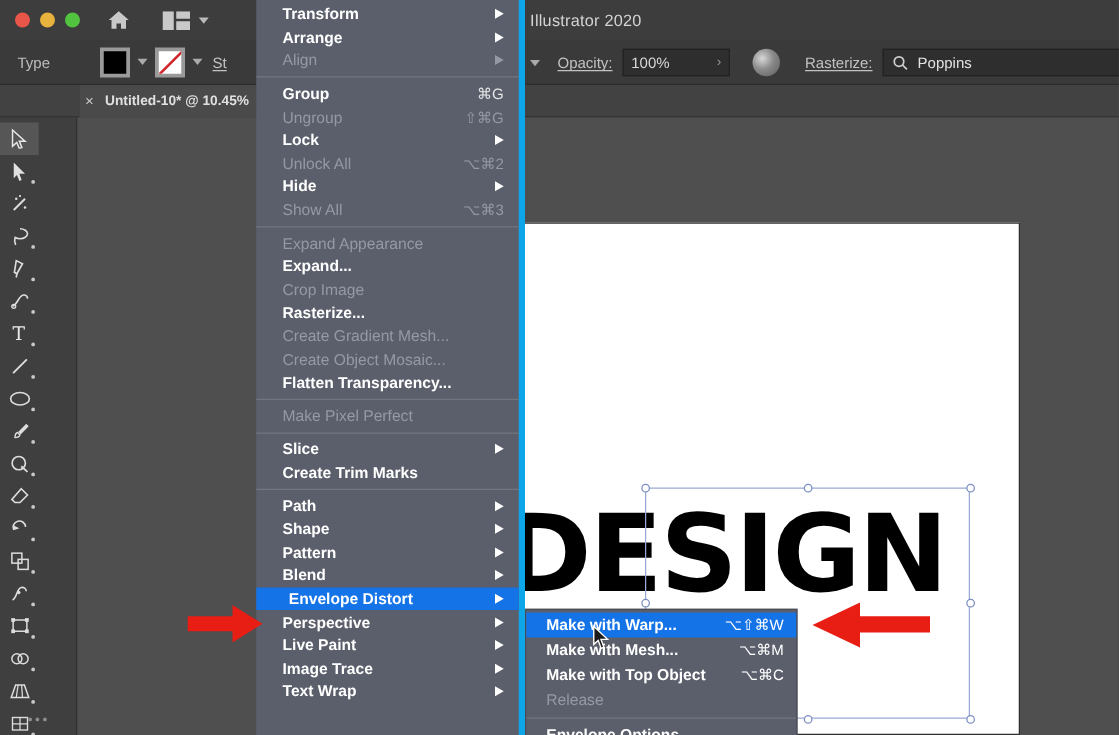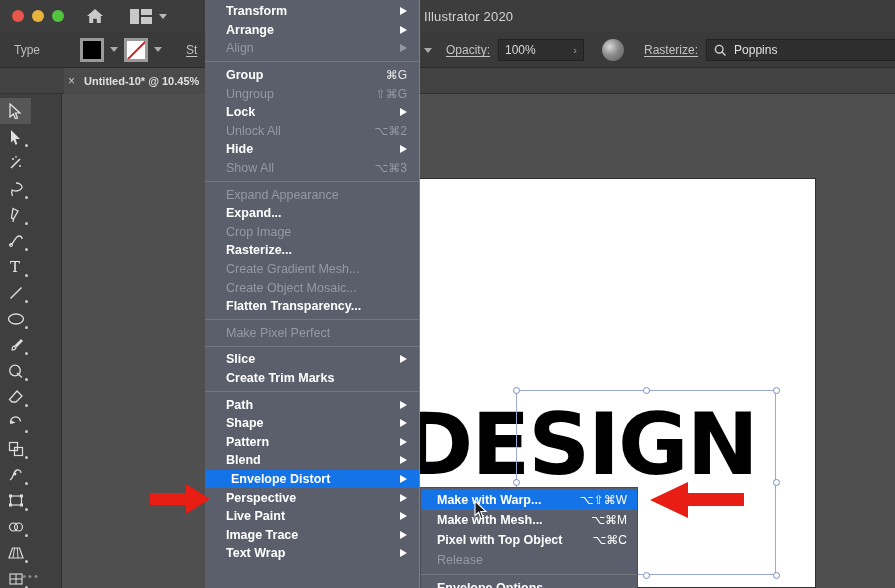--- a/index.html
+++ b/index.html
@@ -53,21 +53,21 @@
   }
   .swatch-inner { width: 18px; height: 18px; background: #000; }
   .swatch-none {
     width: 18px; height: 18px; background: #fff; position: relative; overflow: hidden;
   }
   .swatch-none:after {
     content: ""; position: absolute; left: -3px; top: 8px; width: 26px; height: 2px;
     background: #d0252a; transform: rotate(-45deg);
   }
   .mini-chev { width: 0; height: 0; border-left: 4px solid transparent; border-right: 4px solid transparent; border-top: 5px solid #aaa; }
-  .stroke-label { margin-left: 24px; font-size: 12px; color: #c2c2c2; text-decoration: underline; text-underline-offset: 2px; }
+  .stroke-label { margin-left: 8px; font-size: 12px; color: #c2c2c2; text-decoration: underline; text-underline-offset: 2px; }
 
   .cb-right { position: absolute; left: 424px; top: 0; height: 36px; display: flex; align-items: center; }
   .opacity-label { margin-left: 14px; }
   .field {
     margin-left: 8px; height: 22px; min-width: 86px; background: #2e2e2e;
     border: 1px solid #222; display: flex; align-items: center; padding: 0 6px;
     font-size: 12px; color: #d8d8d8; justify-content: space-between;
   }
   .field .arrow { color: #9a9a9a; font-size: 11px; }
   .recolor-icon { margin-left: 18px; width: 22px; height: 22px; border-radius: 50%;
@@ -128,21 +128,21 @@
     border: 1px solid #9aa9d4;
   }
   .handle {
     position: absolute; width: 7px; height: 7px; background: #fff;
     border: 1px solid #7b8dc0; border-radius: 50%;
   }
 
   
   .menu {
     position: absolute; left: 205px; top: 0; width: 215px; height: 588px;
-    background: #5b5f6b; border-right: 1px solid #0ea5e9;
+    background: #5b5f6b; border-right: 5px solid #0ea5e9;
     padding-top: 2px; z-index: 30;
   }
   .mi {
     height: 18.6px; display: flex; align-items: center;
     padding: 0 12px 0 21px; font-size: 12.5px; color: #ffffff; font-weight: bold;
     position: relative; white-space: nowrap;
   }
   .mi.dim { color: #9599a4; font-weight: normal; }
   .mi .shortcut { margin-left: auto; font-size: 12px; font-weight: normal; color: #e6e6e6; }
   .mi.dim .shortcut { color: #9599a4; }
@@ -512,21 +512,21 @@
 <div class="submenu" id="submenu-root">
     <div class="smi hl">
       <span>Make with Warp...</span>
       <span class="shortcut">⌥⇧⌘W</span>
     </div>
     <div class="smi">
       <span>Make with Mesh...</span>
       <span class="shortcut">⌥⌘M</span>
     </div>
     <div class="smi">
-      <span>Pixel with Top Object</span>
+      <span>Make with Top Object</span>
       <span class="shortcut">⌥⌘C</span>
     </div>
     <div class="smi dim">
       <span>Release</span>
     </div>
     <div class="msep"></div>
     <div class="smi">
       <span>Envelope Options...</span>
     </div>
   </div>

